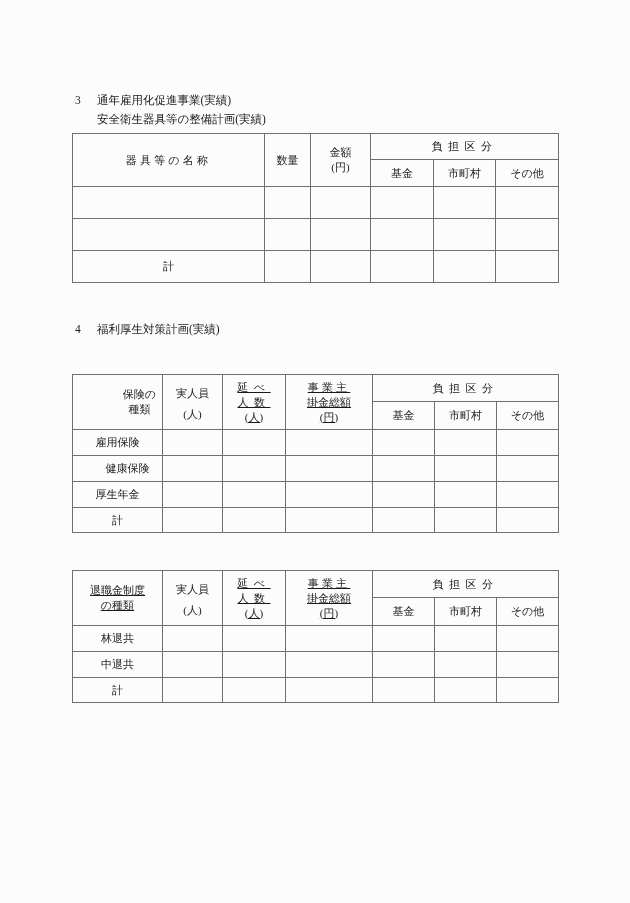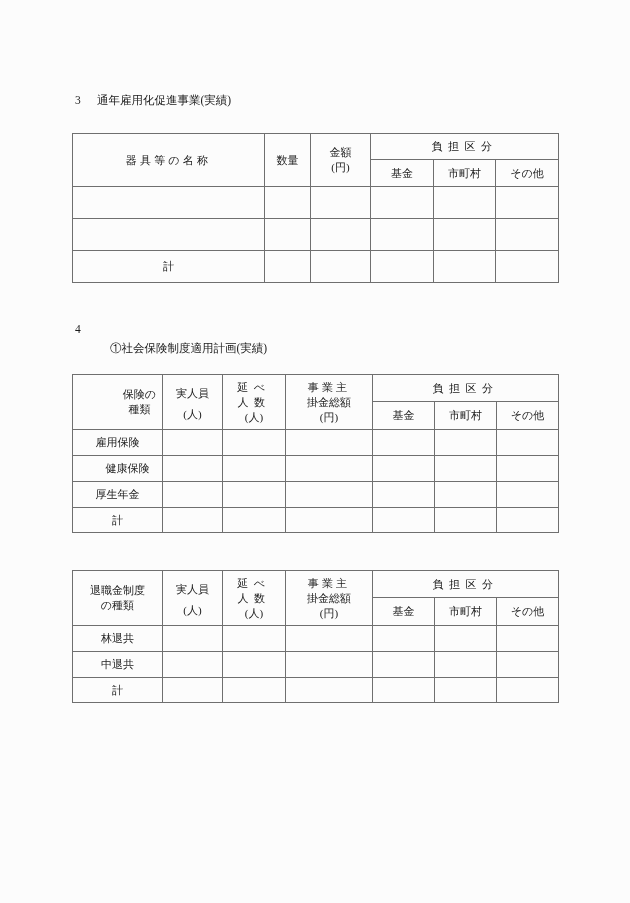--- a/index.html
+++ b/index.html
@@ -56,33 +56,36 @@
     font-weight: normal;
     text-align: center;
     vertical-align: middle;
     box-sizing: border-box;
     overflow: hidden;
   }
   .tbl th { font-size: 11px; }
   .lbl-left { text-align: left; padding-left: 7px; }
   .sp-wide { letter-spacing: 5.5px; padding-right: 0; }
   .sp-mid  { letter-spacing: 3.2px; }
-  .two-line { line-height: 15px; }
+  .two-line { line-height: 15px; text-decoration: underline; }
   .unit { display: block; line-height: 15px; }
   .gap-top { display: block; height: 4px; }
 </style>
 </head>
 <body>
 
 <div class="page">
 
   <div class="section" style="top:91px;">
     <div class="head-line lvl1">
       <span class="head-num">3</span>
       <span>通年雇用化促進事業(実績)</span>
+    </div>
+    <div class="head-line lvl2">
+      <span>安全衛生器具等の整備計画(実績)</span>
     </div>
   </div>
 
   <table class="tbl" style="left:72px; top:133px; width:486px;">
     <colgroup>
       <col style="width:192px">
         <col style="width:46px">
         <col style="width:60px">
       <col style="width:63px">
         <col style="width:62px">
@@ -128,23 +131,21 @@
         <td></td>
         <td></td>
         <td></td>
       </tr>
     </tbody>
   </table>
 
   <div class="section" style="top:320px;">
     <div class="head-line lvl1">
       <span class="head-num">4</span>
-    </div>
-    <div class="head-line lvl3">
-      <span>①社会保険制度適用計画(実績)</span>
+      <span>福利厚生対策計画(実績)</span>
     </div>
   </div>
 
   <table class="tbl" style="left:72px; top:374px; width:486px;">
     <colgroup>
       <col style="width:90px">
         <col style="width:60px">
         <col style="width:63px">
         <col style="width:87px">
       <col style="width:62px">

